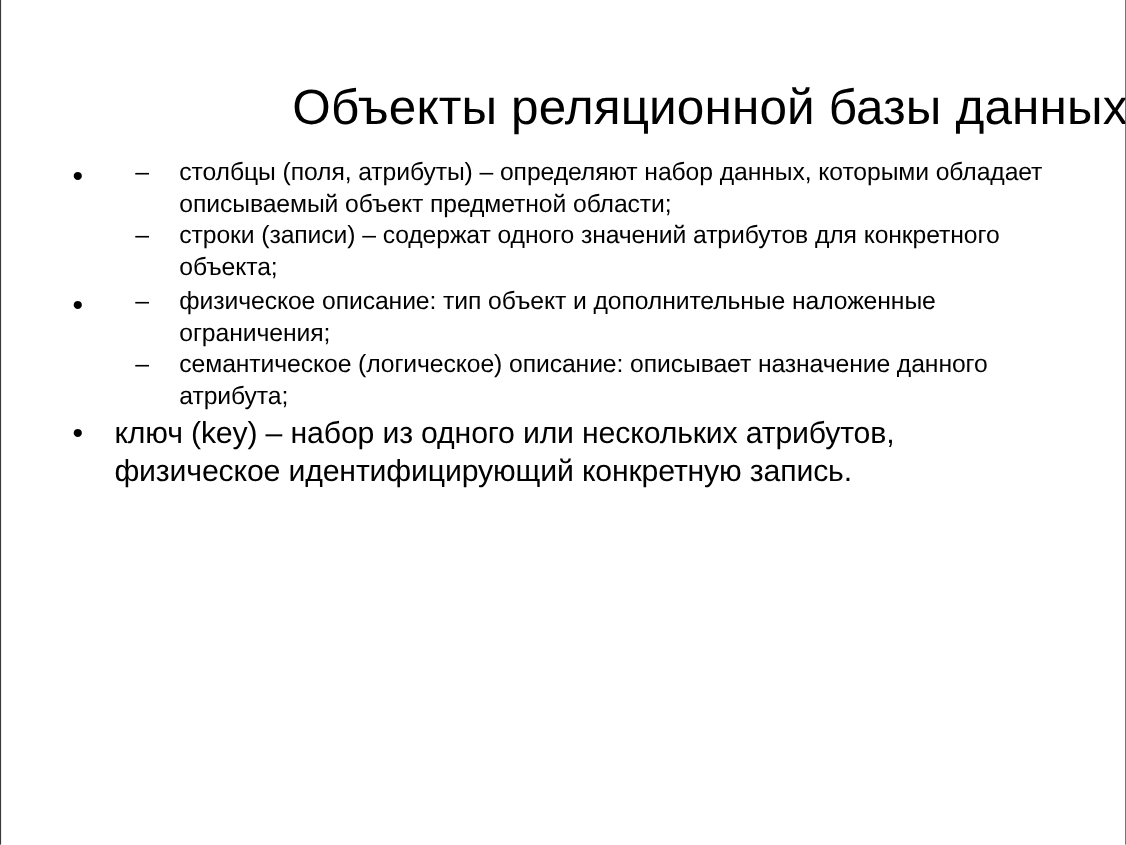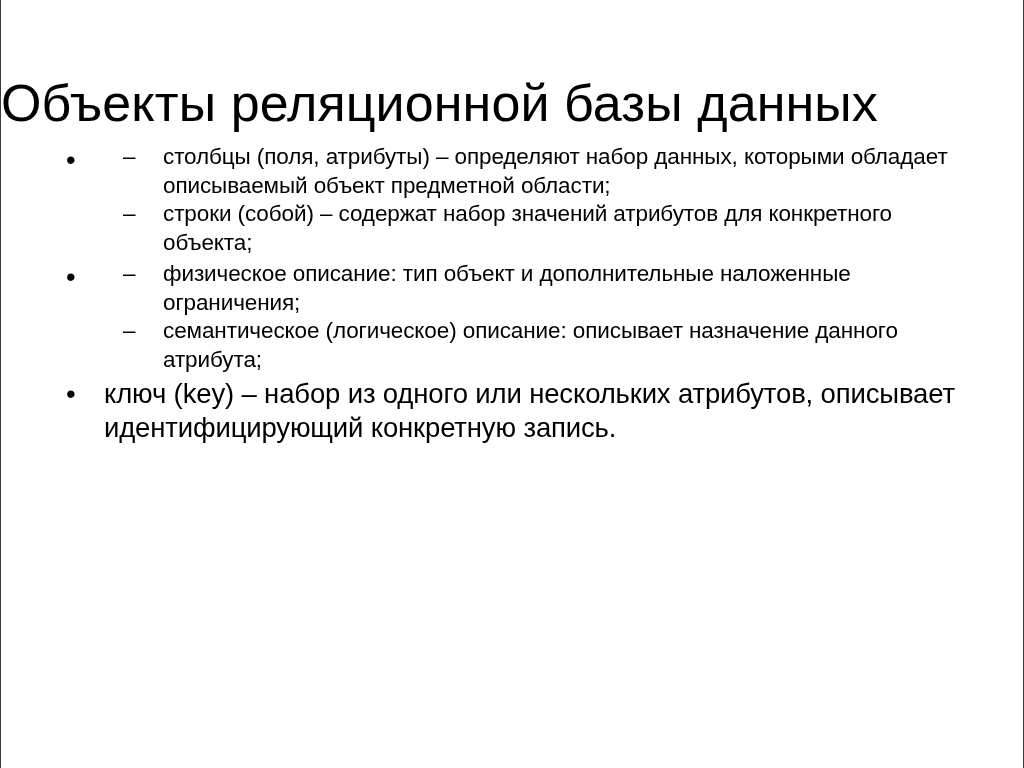--- a/index.html
+++ b/index.html
@@ -22,22 +22,22 @@
     border-left: 1px solid #3a3a3a;
     border-right: 1px solid #3a3a3a;
     overflow: hidden;
   }
 
   .slide-title {
     position: absolute;
     left: 0;
     top: 44px;
     width: 1024px;
-    text-align: left;
-    font-size: 52px;
+    text-align: right;
+    font-size: 45px;
     line-height: 48px;
     font-weight: normal;
     letter-spacing: 0.1px;
     color: #000000;
     white-space: nowrap;
   }
 
   .body-list {
     position: absolute;
     left: 56px;
@@ -104,38 +104,38 @@
 
     <li class="lvl1">
       <span class="bullet-mark">•</span>
       <ul class="sublist">
         <li class="lvl2">
           <span class="bullet-mark">–</span>
           <span class="item-text">столбцы (поля, атрибуты) – определяют набор данных, которыми обладает описываемый объект предметной области;</span>
         </li>
         <li class="lvl2">
           <span class="bullet-mark">–</span>
-          <span class="item-text">строки (собой) – содержат набор значений атрибутов для конкретного объекта;</span>
+          <span class="item-text">строки (записи) – содержат одного значений атрибутов для конкретного объекта;</span>
         </li>
       </ul>
     </li>
 
     <li class="lvl1">
       <span class="bullet-mark">•</span>
       <ul class="sublist">
         <li class="lvl2">
           <span class="bullet-mark">–</span>
           <span class="item-text">физическое описание: тип объект и дополнительные наложенные ограничения;</span>
         </li>
         <li class="lvl2">
           <span class="bullet-mark">–</span>
           <span class="item-text">семантическое (логическое) описание: описывает назначение данного атрибута;</span>
         </li>
       </ul>
     </li>
 
     <li class="lvl1">
       <span class="bullet-mark">•</span>
-      <span class="item-text">ключ (key) – набор из одного или нескольких атрибутов, описывает идентифицирующий конкретную запись.</span>
+      <span class="item-text">ключ (key) – набор из одного или нескольких атрибутов, физическое идентифицирующий конкретную запись.</span>
     </li>
 
   </ul>
 </div>
 
 </body></html>

